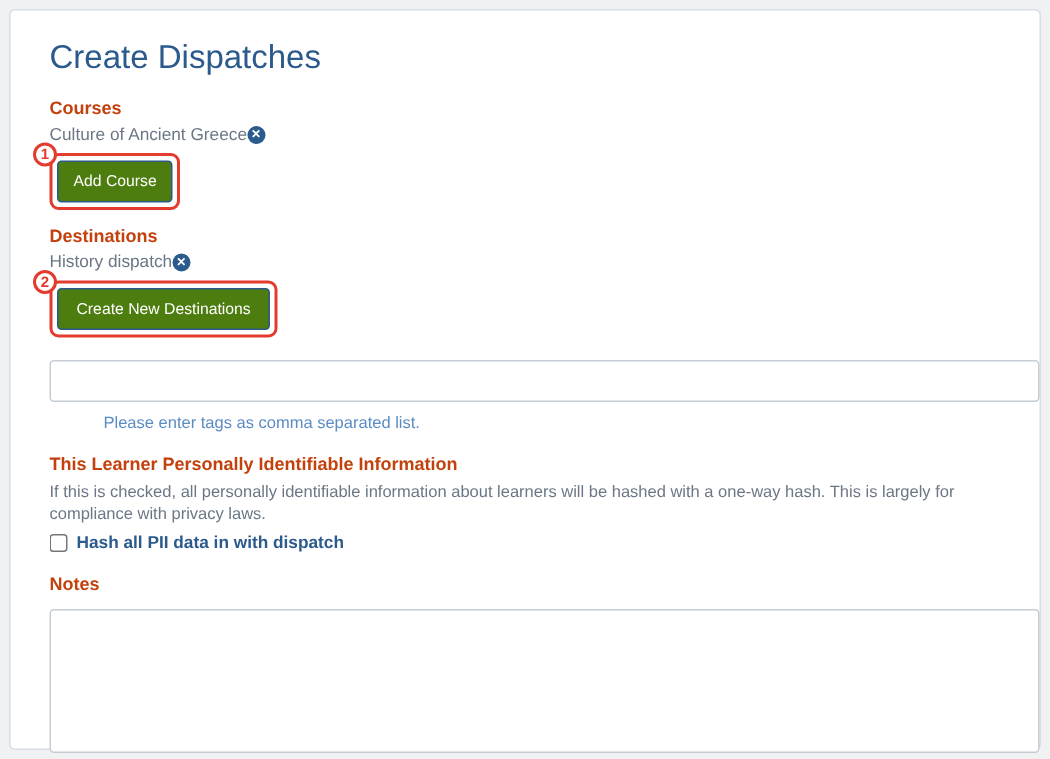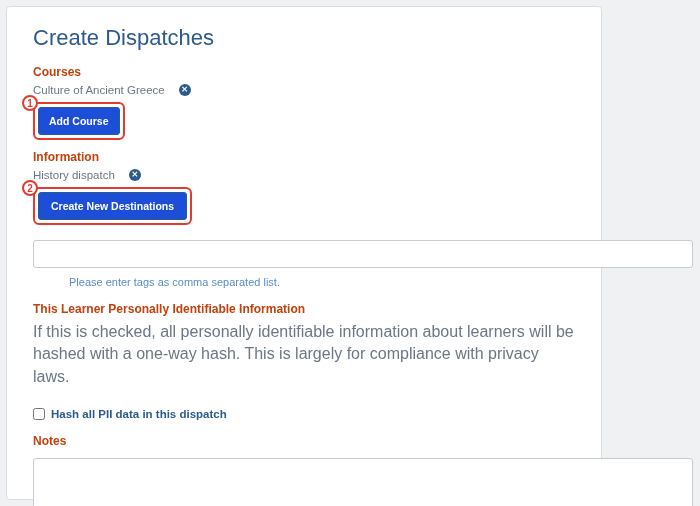--- a/index.html
+++ b/index.html
@@ -9,21 +9,21 @@
     padding: 6px;
     width: 700px;
     height: 506px;
     overflow: hidden;
   }
   .panel {
     background: #fff;
     border: 1px solid #d8dde3;
     border-radius: 4px;
     padding: 18px 26px 20px 26px;
-    width: 596px;
+    width: 688px;
     height: 494px;
     position: relative;
   }
   h1.page-title {
     color: #2b5a8c;
     font-weight: 400;
     font-size: 22px;
     margin-bottom: 14px;
   }
   .section-label {
@@ -31,42 +31,42 @@
     font-weight: 700;
     font-size: 12px;
     margin-bottom: 5px;
   }
   .item-row {
     font-size: 11.5px;
     color: #6b7785;
     margin-bottom: 6px;
     display: flex;
     align-items: center;
-    gap: 14px;
+    gap: 0;
   }
   .remove-icon {
     display: inline-flex;
     align-items: center;
     justify-content: center;
     width: 12px;
     height: 12px;
     border-radius: 50%;
     background: #2b5a8c;
     color: #fff;
     font-size: 8px;
     font-weight: 700;
     line-height: 1;
     cursor: pointer;
   }
   .btn {
     display: inline-block;
     font-size: 10.5px;
-    font-weight: 700;
+    font-weight: 400;
     color: #fff;
-    background: #1d4ed8;
+    background: #4d7c0f;
     border: 1px solid #2b5a8c;
     border-radius: 3px;
     padding: 7px 10px;
     cursor: pointer;
   }
   .btn-wide { padding: 7px 12px; }
   .annot-box {
     display: inline-block;
     border: 2px solid #e33b2e;
     border-radius: 6px;
@@ -101,23 +101,23 @@
   }
   .hint {
     color: #5a8bc4;
     font-size: 11px;
     margin-top: 8px;
     margin-bottom: 14px;
     padding-left: 36px;
   }
   .desc {
     color: #6b7785;
-    font-size: 16px;
+    font-size: 11px;
     margin-top: 4px;
-    margin-bottom: 20px;
+    margin-bottom: 4px;
     line-height: 1.4;
   }
   .check-row {
     display: flex;
     align-items: center;
     gap: 6px;
     margin-bottom: 14px;
   }
   .check-row input[type=checkbox]{
     width: 12px; height: 12px;
@@ -151,40 +151,40 @@
   <div class="item-row">
     <span>Culture of Ancient Greece</span>
     <span class="remove-icon">✕</span>
   </div>
   <div class="annot-box">
     <span class="annot-badge">1</span>
     <button class="btn">Add Course</button>
   </div>
 
   
-  <div class="section-label">Information</div>
+  <div class="section-label">Destinations</div>
   <div class="item-row">
     <span>History dispatch</span>
     <span class="remove-icon">✕</span>
   </div>
   <div class="annot-box">
     <span class="annot-badge">2</span>
     <button class="btn btn-wide">Create New Destinations</button>
   </div>
 
   
   <input type="text" class="tags-input" value="" style="">
   <div class="hint">Please enter tags as comma separated list.</div>
 
   
   <div class="section-label">This Learner Personally Identifiable Information</div>
   <div class="desc">If this is checked, all personally identifiable information about learners will be hashed with a one-way hash. This is largely for compliance with privacy laws.</div>
   <div class="check-row">
     <input type="checkbox" style="">
-    <span class="check-label">Hash all PII data in this dispatch</span>
+    <span class="check-label">Hash all PII data in with dispatch</span>
   </div>
 
   
   <div class="section-label">Notes</div>
   <textarea class="notes-area" style=""></textarea>
 
   
   
 
 </div>

